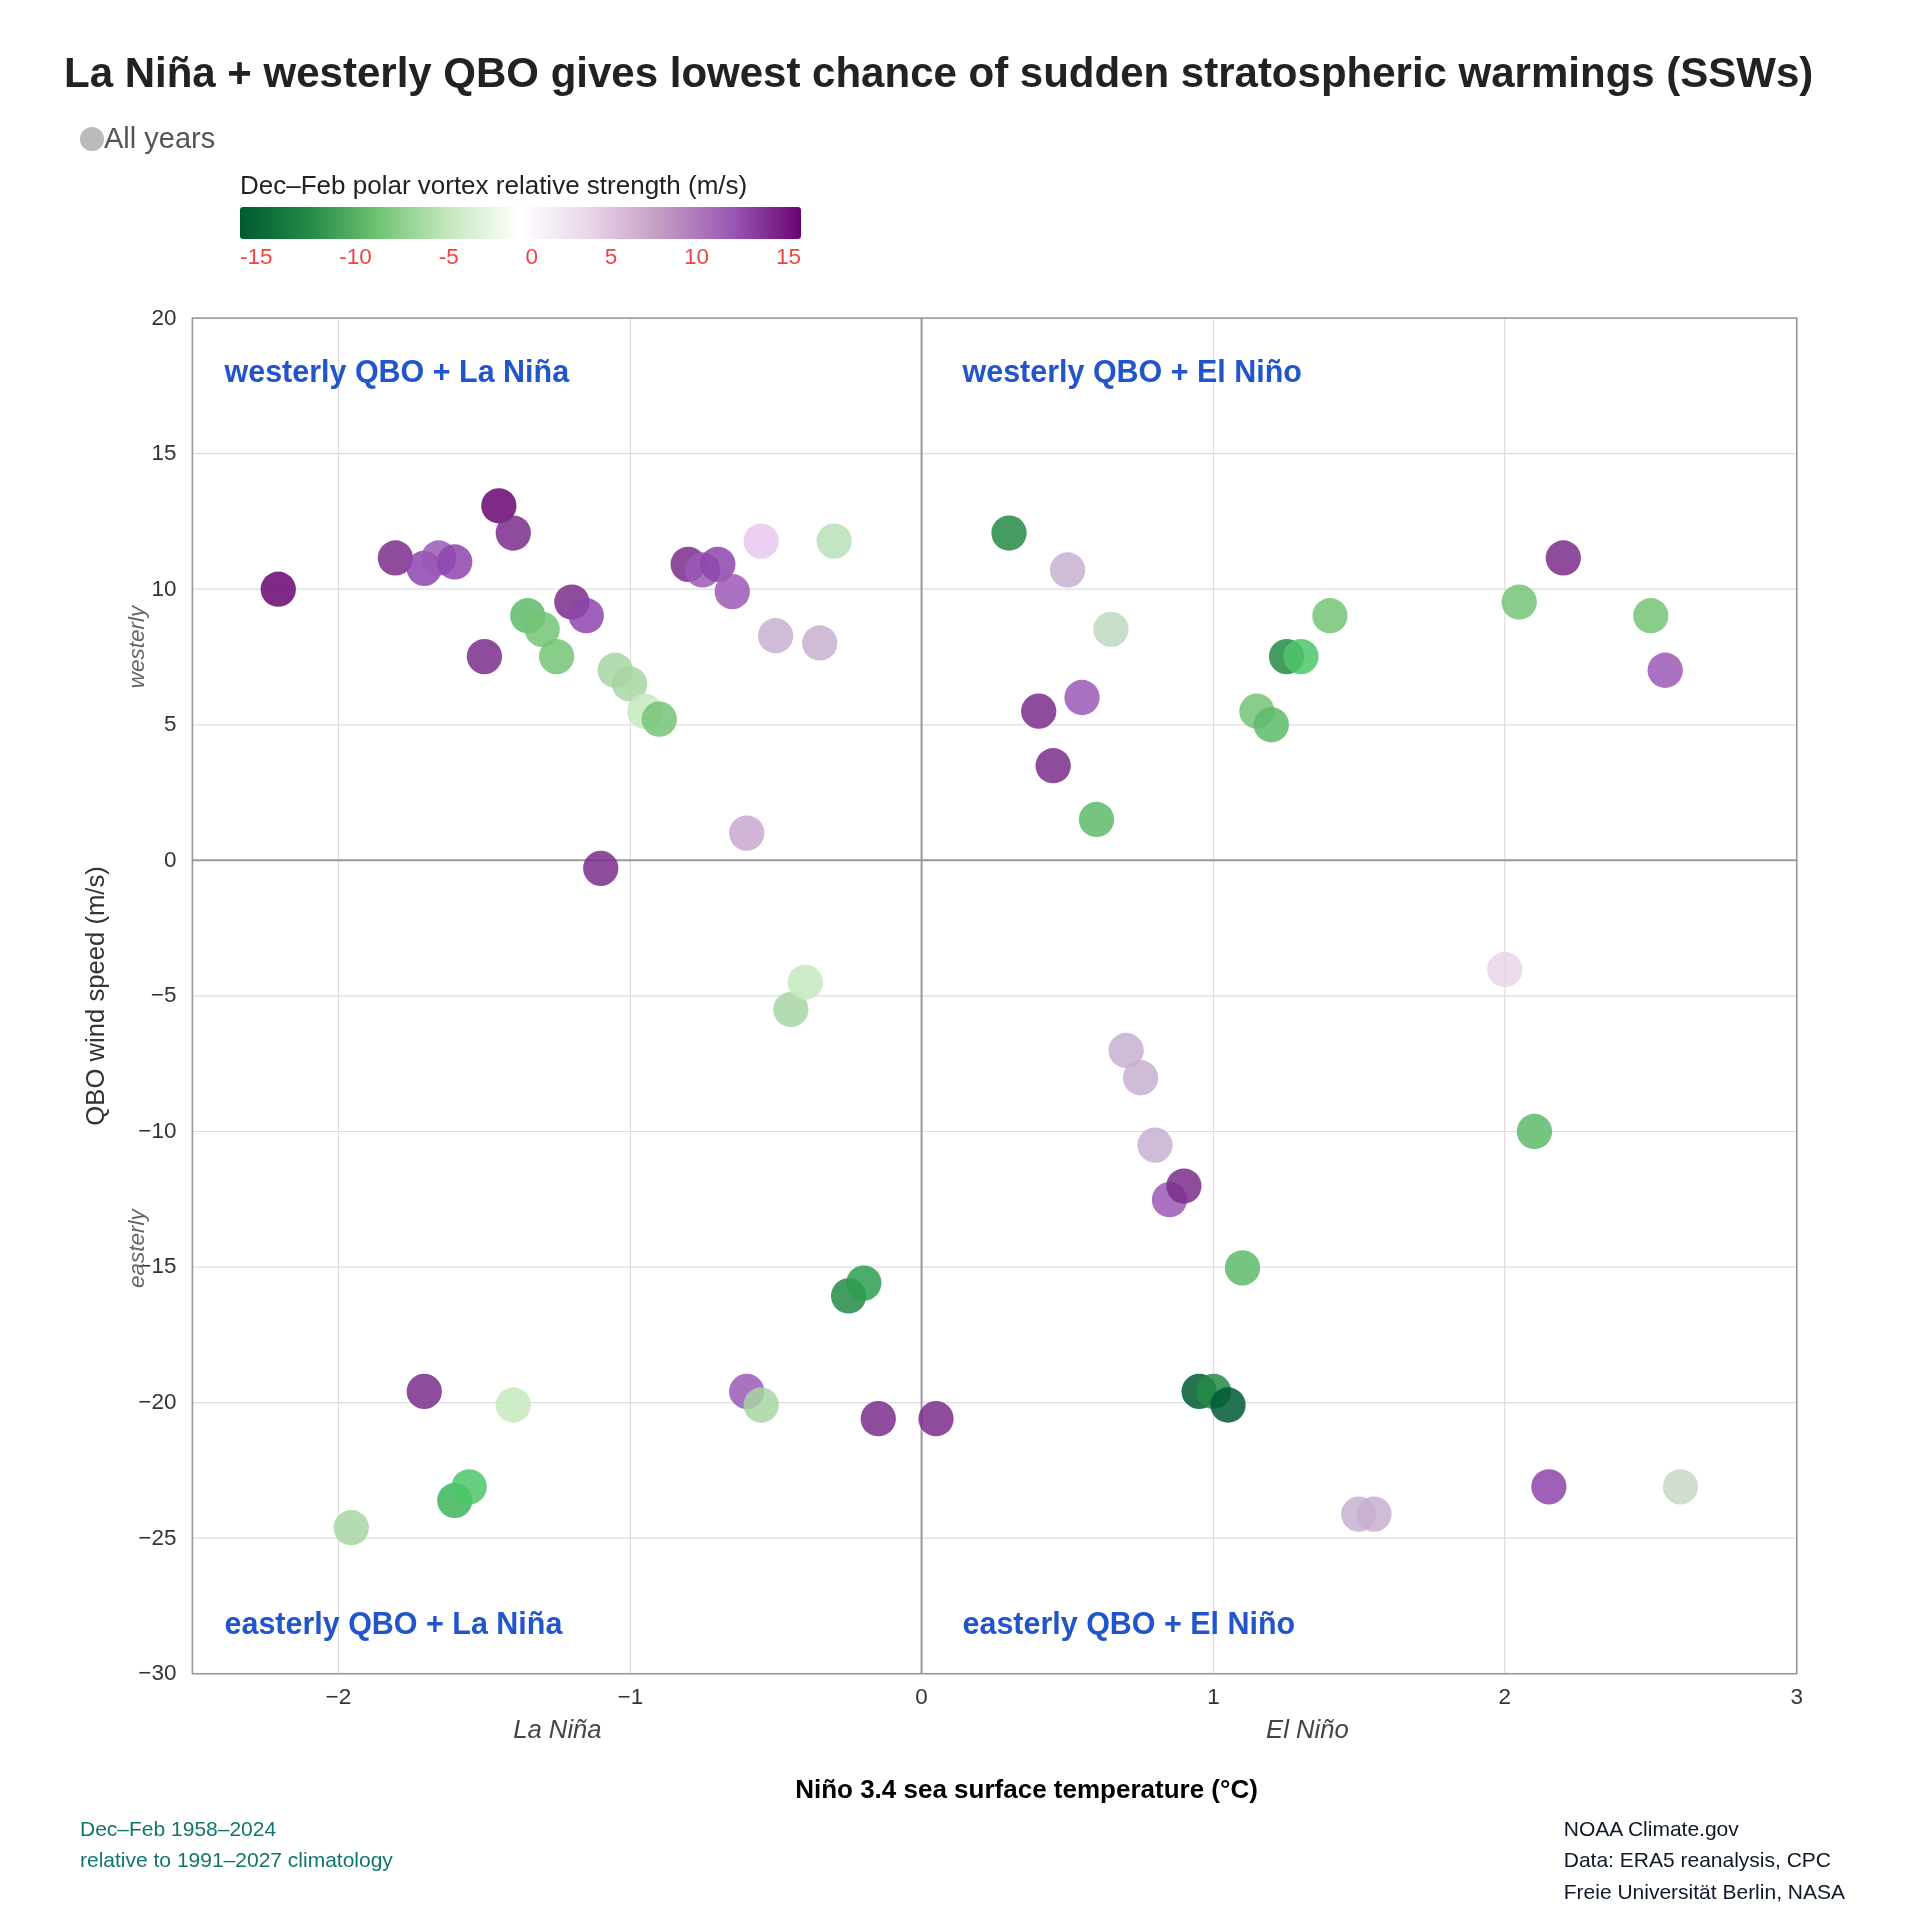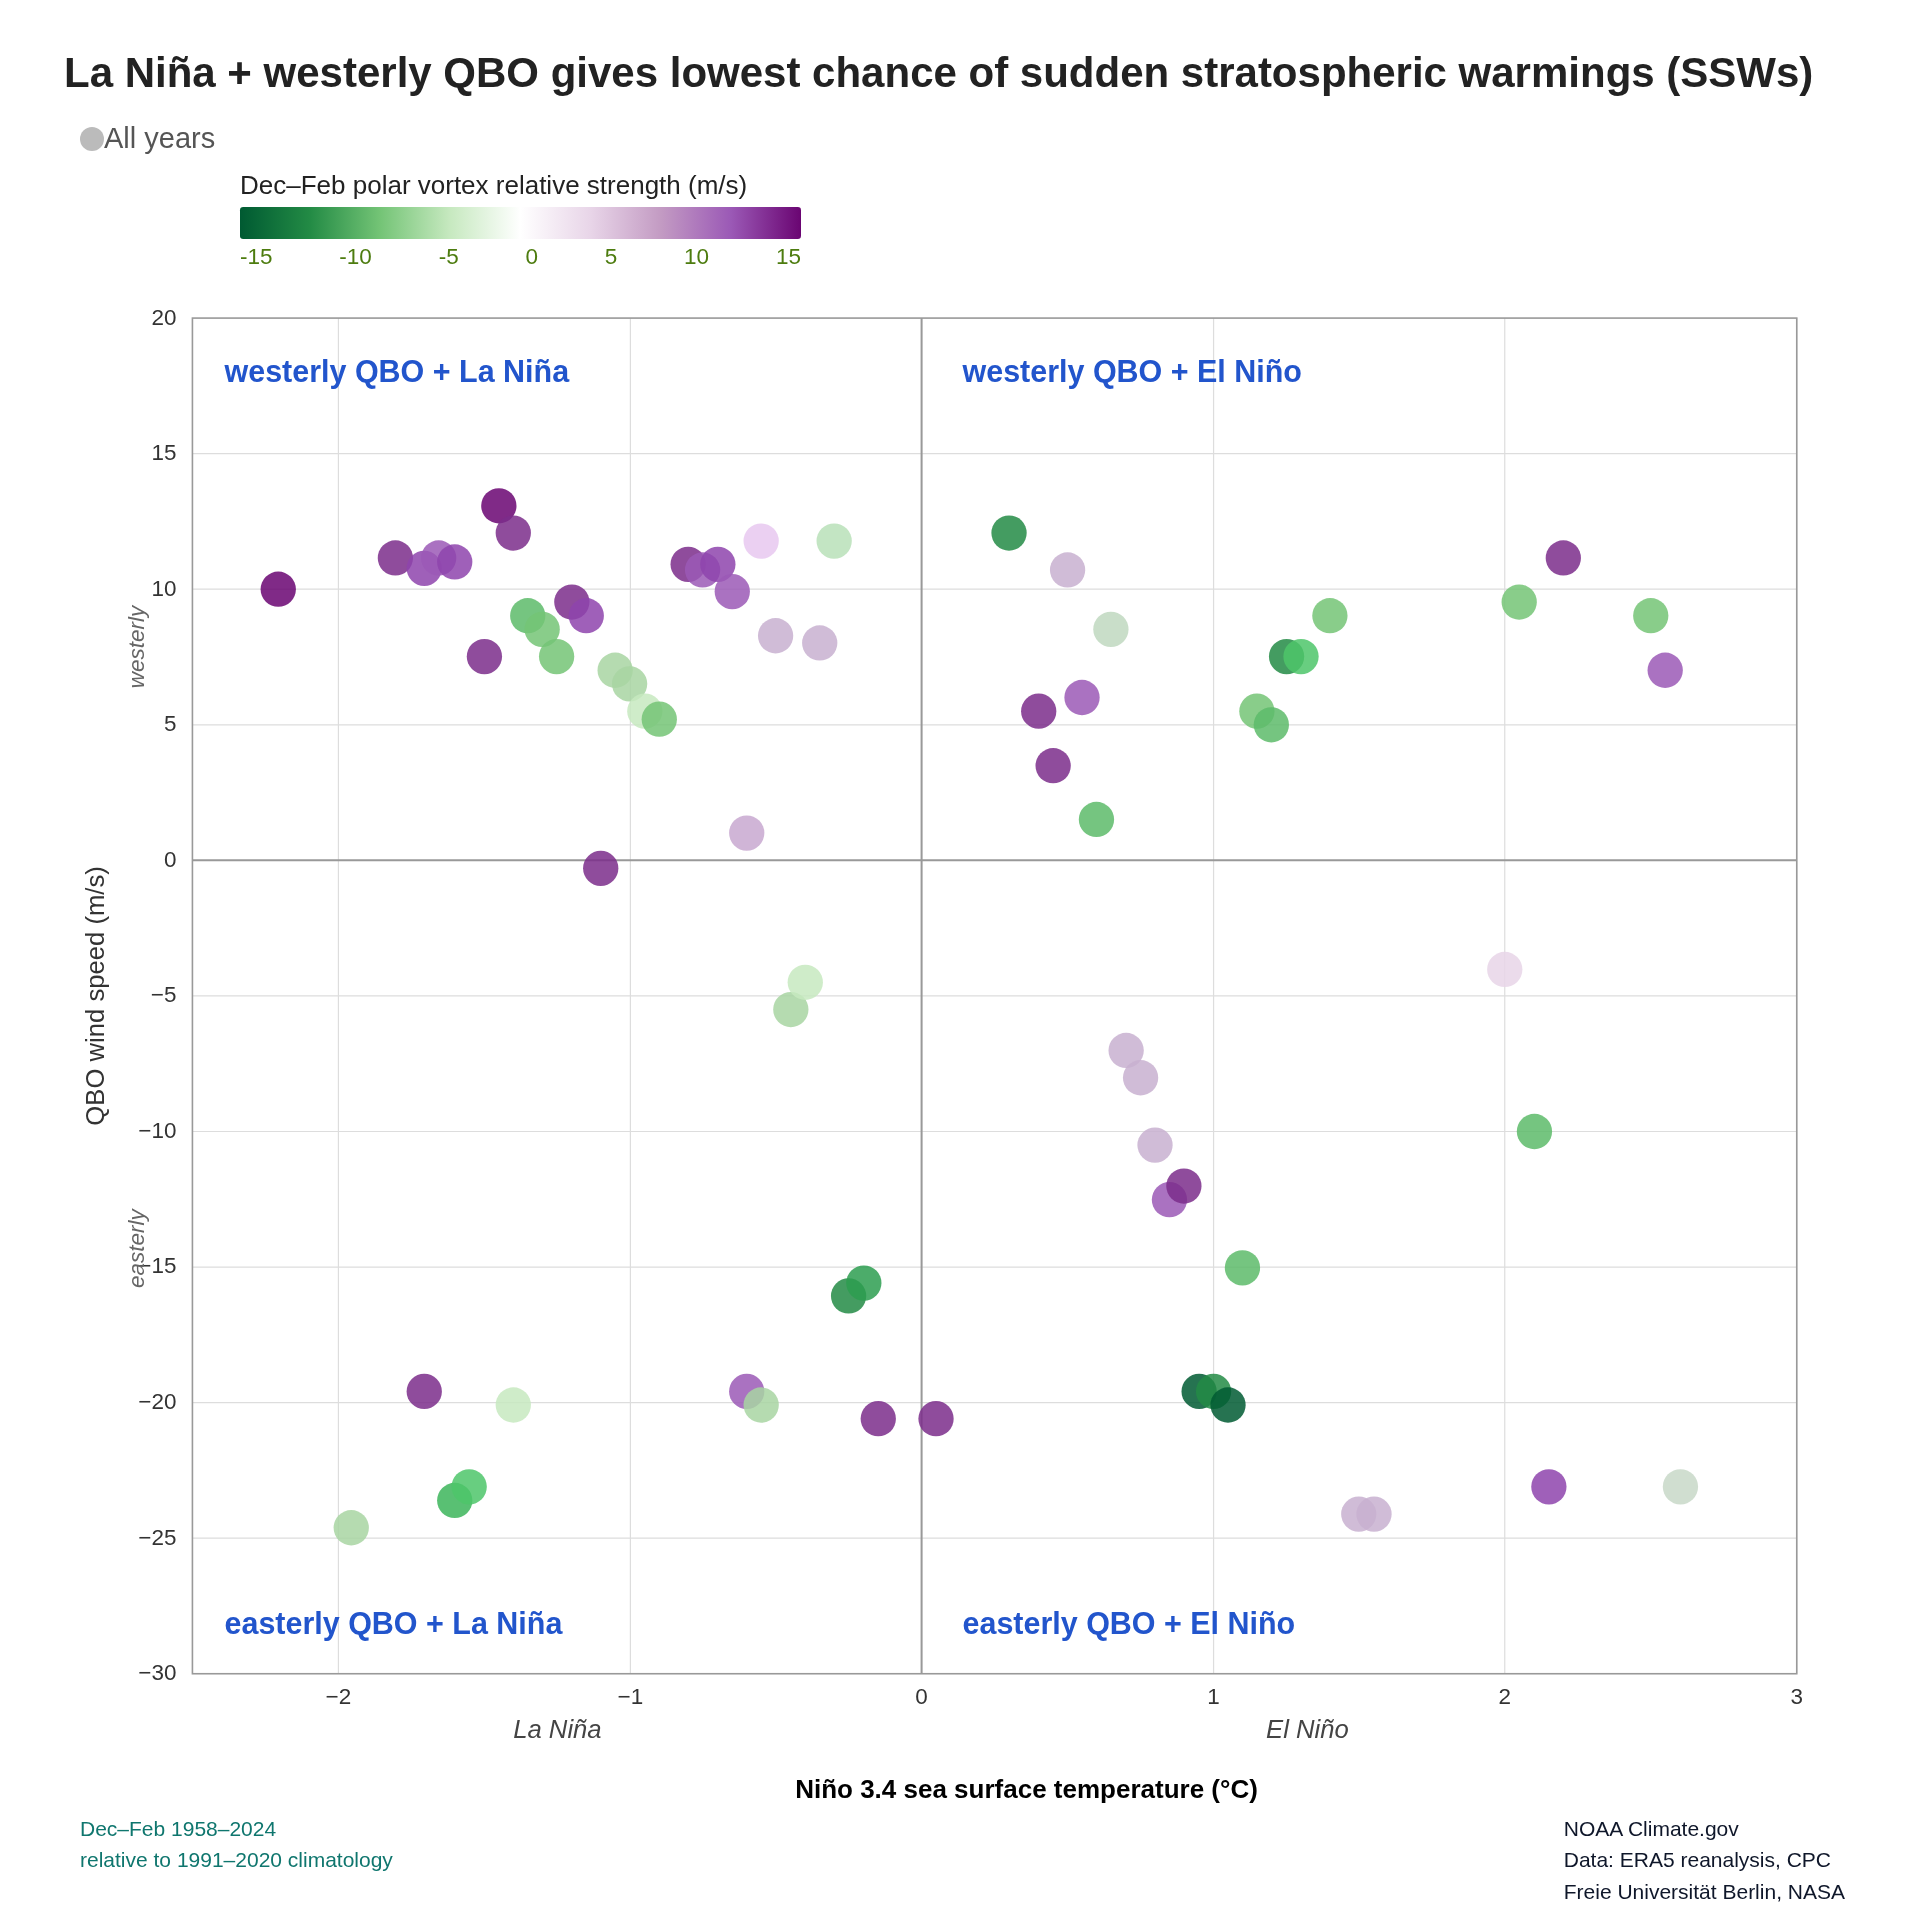--- a/index.html
+++ b/index.html
@@ -78,21 +78,21 @@
 
     #colorbar-ticks {
       display: flex;
       justify-content: space-between;
       width: 561px;
       margin-top: 4.8px;
     }
 
     .tick-label {
       font-size: 22.5px;
-      color: #4d7c0f;
+      color: #ef4444;
       text-align: center;
     }
 
     #chart-area {
       position: relative;
       margin-top: 16px;
     }
 
     #svg-chart {
       display: block;
@@ -278,21 +278,21 @@
        <circle cx="1978" cy="411" r="22" fill="#74c476" opacity="0.85"></circle>
        <circle cx="1996" cy="479" r="22" fill="#9b59b6" opacity="0.85"></circle>
        <circle cx="2015" cy="1497" r="22" fill="#c8d8c8" opacity="0.85"></circle>
     </svg>
   <div style="text-align: center; font-size: 26px; font-weight: bold; margin-top: 4px; margin-left: 128px;">Niño 3.4 sea surface temperature (°C)</div>
     </div>
 
   <div id="footer">
     <div id="footer-left">
       <div>Dec–Feb 1958–2024</div>
-      <div>relative to 1991–2020 climatology</div>
+      <div>relative to 1991–2027 climatology</div>
     </div>
     <div id="footer-right">
       <div>NOAA Climate.gov</div>
       <div>Data: ERA5 reanalysis, CPC</div>
       <div>Freie Universität Berlin, NASA</div>
     </div>
   </div>
 </div>
 
 

